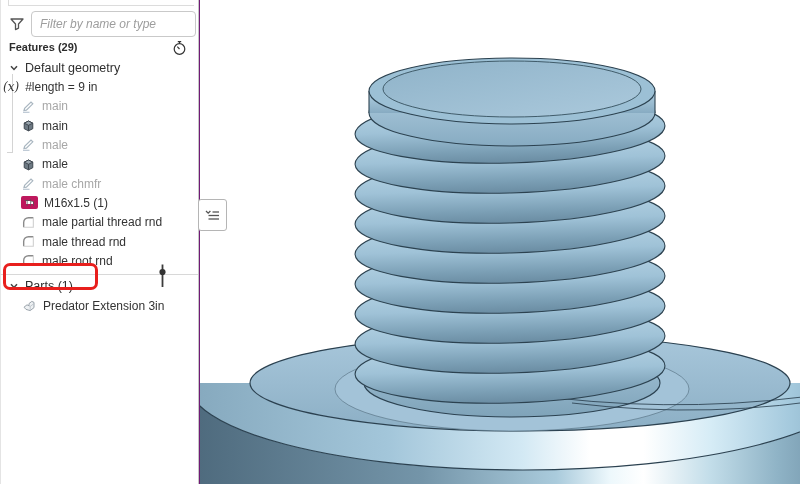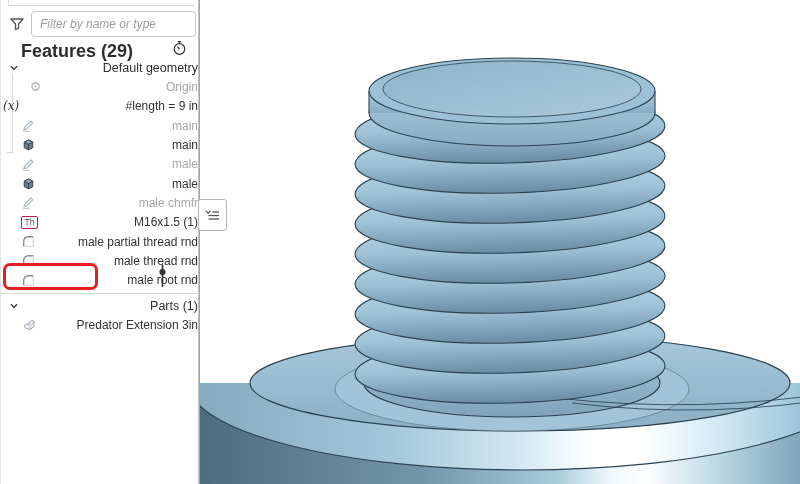--- a/index.html
+++ b/index.html
@@ -1,46 +1,46 @@
 <!DOCTYPE html>
 <html><head>
 <meta charset="utf-8">
 <style>
   html,body{margin:0;padding:0;background:#fff;}
   *{box-sizing:border-box;}
-  #screen{position:relative;width:800px;height:484px;background:#84cc16;overflow:hidden;
+  #screen{position:relative;width:800px;height:484px;background:#701a75;overflow:hidden;
           font-family:"Liberation Sans",sans-serif;-webkit-font-smoothing:antialiased;}
 
   
   #sidebar{position:absolute;left:0;top:0;width:199px;height:484px;background:#fff;
            border-right:1px solid #c6c6c6;border-left:1px solid #e4e4e4;}
   .top-border{position:absolute;left:7px;right:4px;top:5px;border-top:1px solid #dcdcdc;}
   .top-tick{position:absolute;left:7px;top:0;width:1px;height:5px;background:#dcdcdc;}
 
   .filter-bar{position:absolute;left:0;top:11px;width:100%;height:26px;}
   .funnel{position:absolute;left:8px;top:5px;width:16px;height:16px;}
   .filter-input{position:absolute;left:30px;top:0;width:165px;height:26px;
                 border:1px solid #c9c9c9;border-radius:4px;padding:0 8px;font-size:12px;
                 font-family:"Liberation Sans",sans-serif;color:#333;outline:none;}
   .filter-input::placeholder{color:#9d9d9d;font-style:italic;}
 
-  .features-header{position:absolute;left:8px;top:41px;font-size:18px;font-weight:700;color:#2d2d2d;margin-left:12px;}
+  .features-header{position:absolute;left:8px;top:41px;font-size:11px;font-weight:700;color:#2d2d2d;}
   .history-icon{position:absolute;left:171px;top:40px;width:15px;height:16px;}
 
   .tree{position:absolute;left:0;top:58px;width:197px;}
-  .row{height:19.33px;display:flex;align-items:center;font-size:12px;color:#333;justify-content:space-between;}
+  .row{height:19.33px;display:flex;align-items:center;font-size:12px;color:#333;}
   .row .ic{flex:0 0 auto;display:flex;align-items:center;justify-content:center;}
   .row .lbl{margin-left:6px;white-space:nowrap;}
   .row.group{padding-left:8px;font-size:12.5px;color:#2f2f2f;}
   .row.child{padding-left:28px;}
   .row.feat{padding-left:20px;}
   .row.part-row{padding-left:20px;}
   .muted .lbl{color:#a7a7a7;}
   .var-glyph{font-family:"DejaVu Serif",serif;font-style:italic;font-size:12px;color:#333;}
-  .th-box{width:17px;height:13px;border:1px solid #be185d;border-radius:2px;font-size:8.5px;
+  .th-box{width:17px;height:13px;border:5px solid #be185d;border-radius:2px;font-size:8.5px;
           color:#555;display:flex;align-items:center;justify-content:center;font-style:normal;}
   .divider{border-top:1px solid #d8d8d8;margin:3px 0 2px 0;}
 
   .guide-line{position:absolute;left:11px;top:74px;width:1px;height:78px;background:#d4d4d4;}
   .guide-stub{position:absolute;left:6px;top:152px;width:6px;height:1px;background:#d4d4d4;}
 
   .red-annotation{position:absolute;left:2px;top:263px;width:95px;height:27px;
                   border:3px solid #e81f1d;border-radius:7px;pointer-events:none;}
   .pin-marker{position:absolute;left:157px;top:263px;width:9px;height:26px;}
 
@@ -80,27 +80,20 @@
 
     <div class="tree">
 
       <div class="row group">
         <svg class="ic" width="10" height="10" viewBox="0 0 10 10">
           <path d="M2 3.2 L5 6.4 L8 3.2" fill="none" stroke="#444" stroke-width="1.5"></path>
           </svg>
         <span class="lbl">Default geometry</span>
       </div>
 
-      <div class="row child muted">
-        <svg class="ic" width="13" height="13" viewBox="0 0 13 13">
-          <circle cx="6.5" cy="6.5" r="3.6" fill="none" stroke="#a3a3a3" stroke-width="1.2"></circle>
-          <circle cx="6.5" cy="6.5" r="1" fill="#a3a3a3"></circle>
-          </svg>
-        <span class="lbl">Origin</span>
-      </div>
 
 
 
 
       <div class="row feat" style="padding-left:2px">
         <span class="ic var-glyph">(x)</span>
         <span class="lbl">#length = 9 in</span>
       </div>
 
       <div class="row feat muted">

